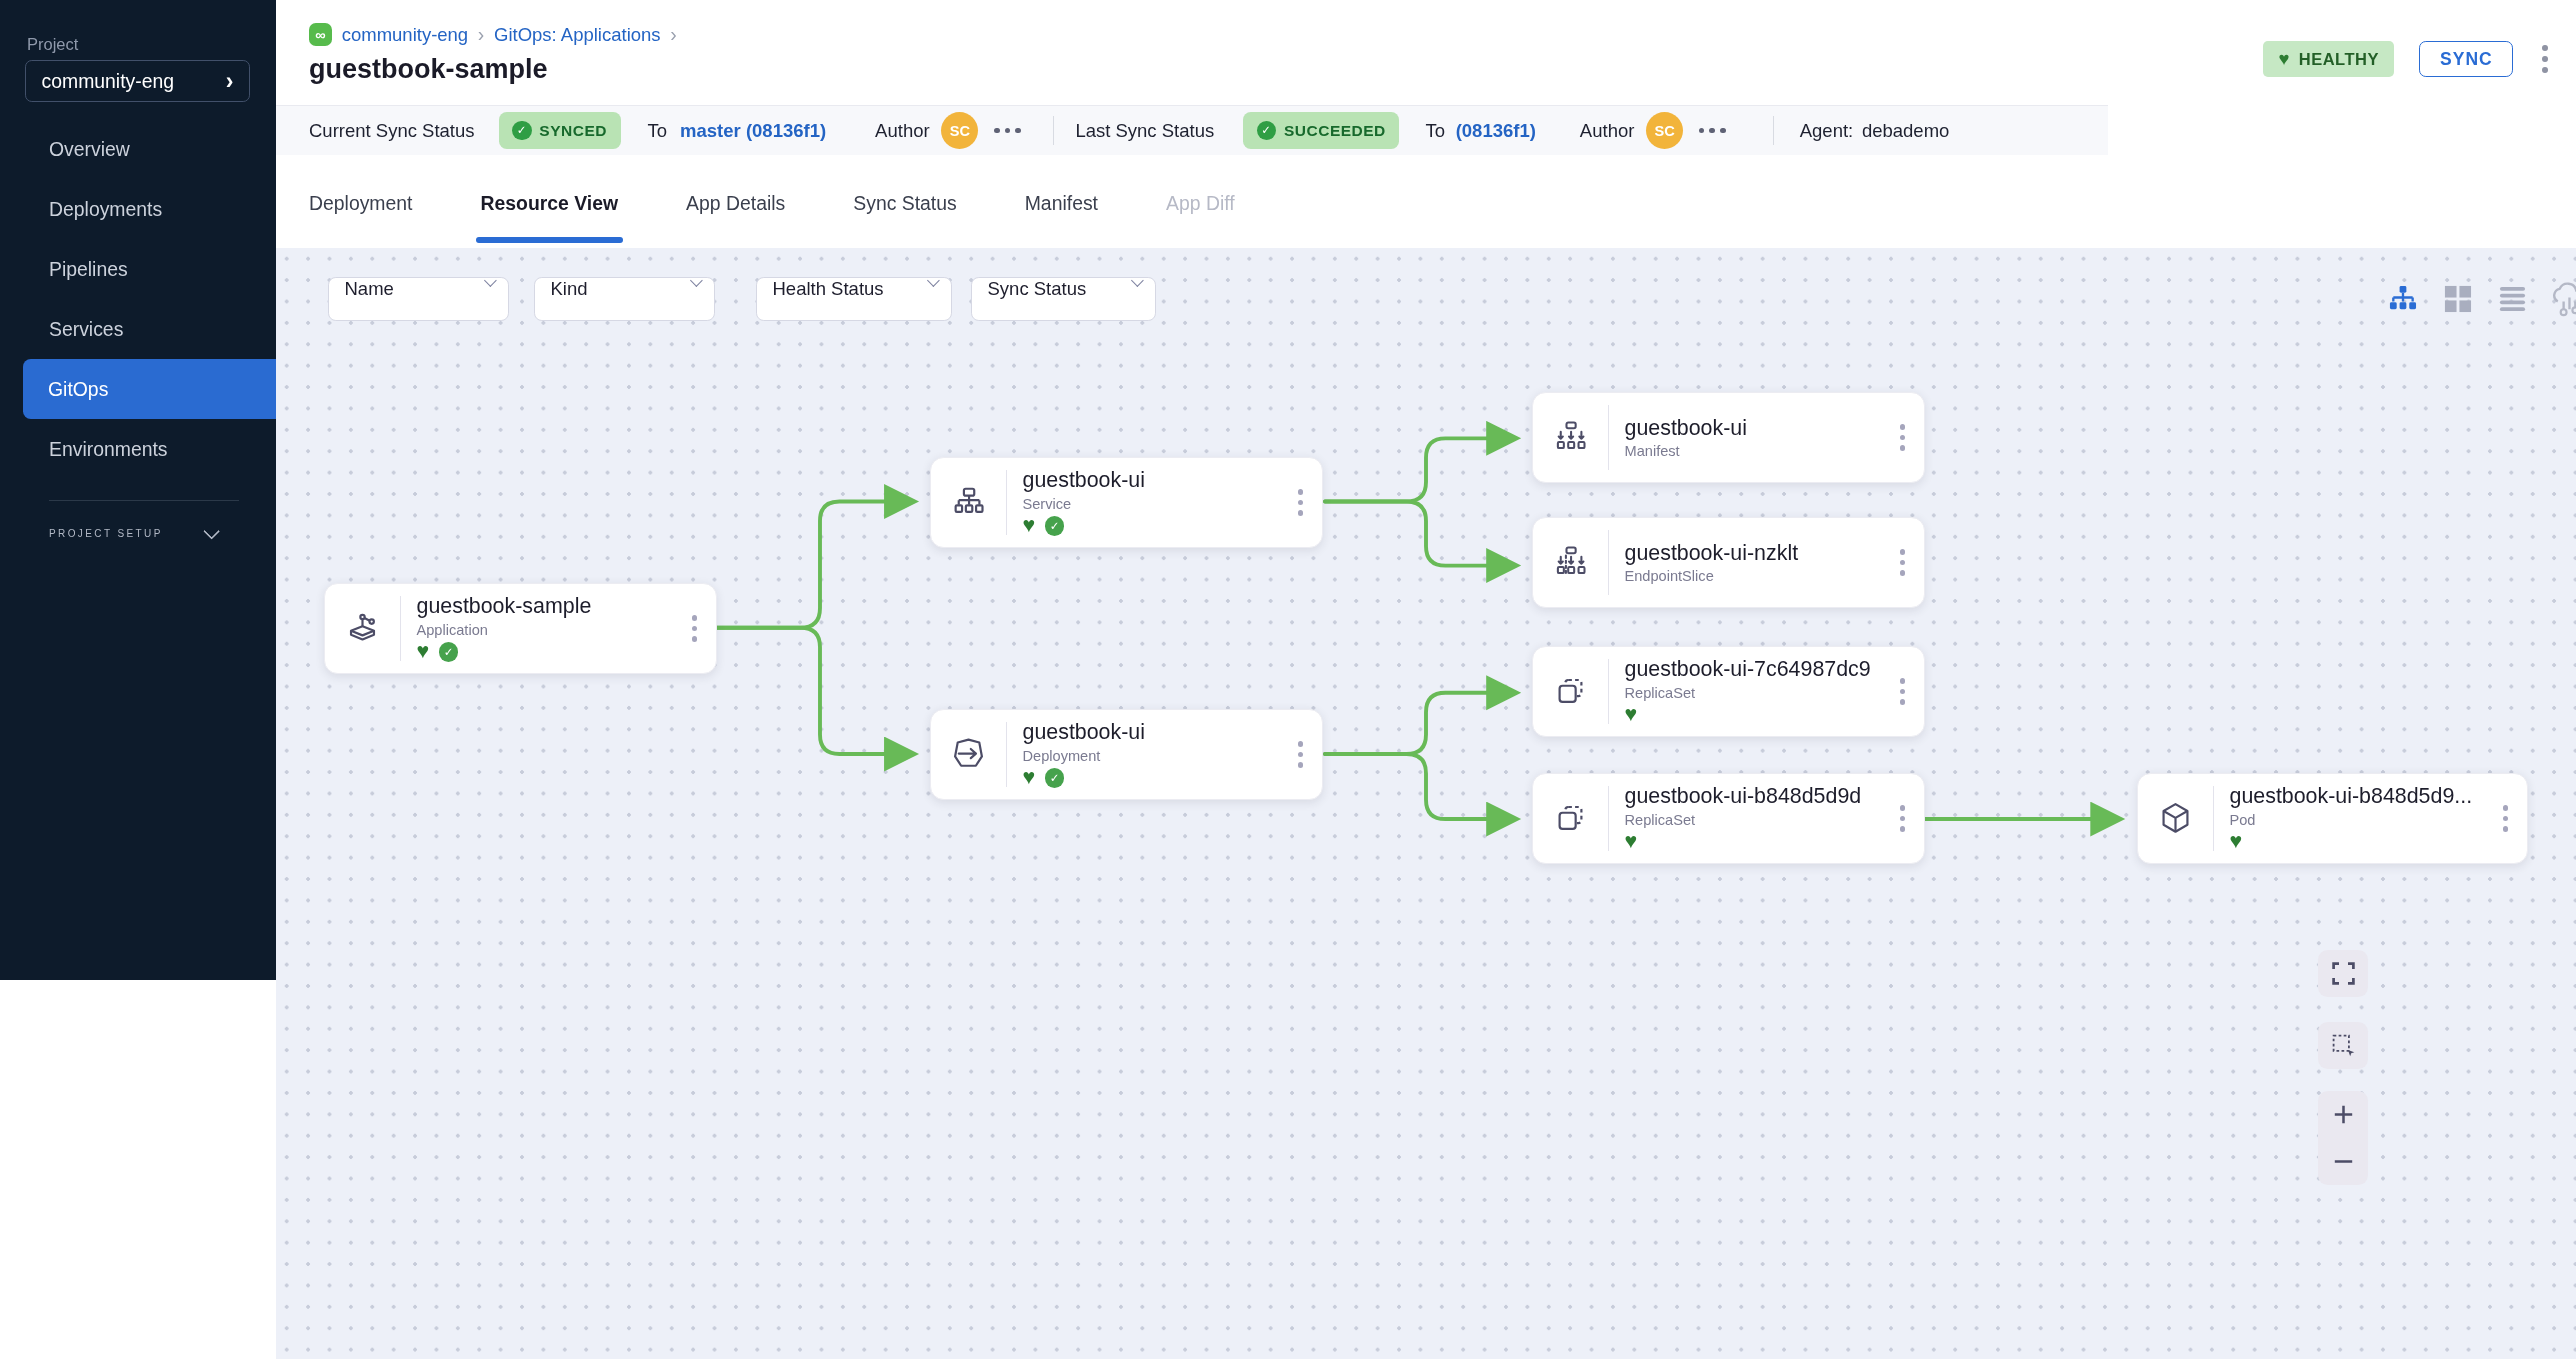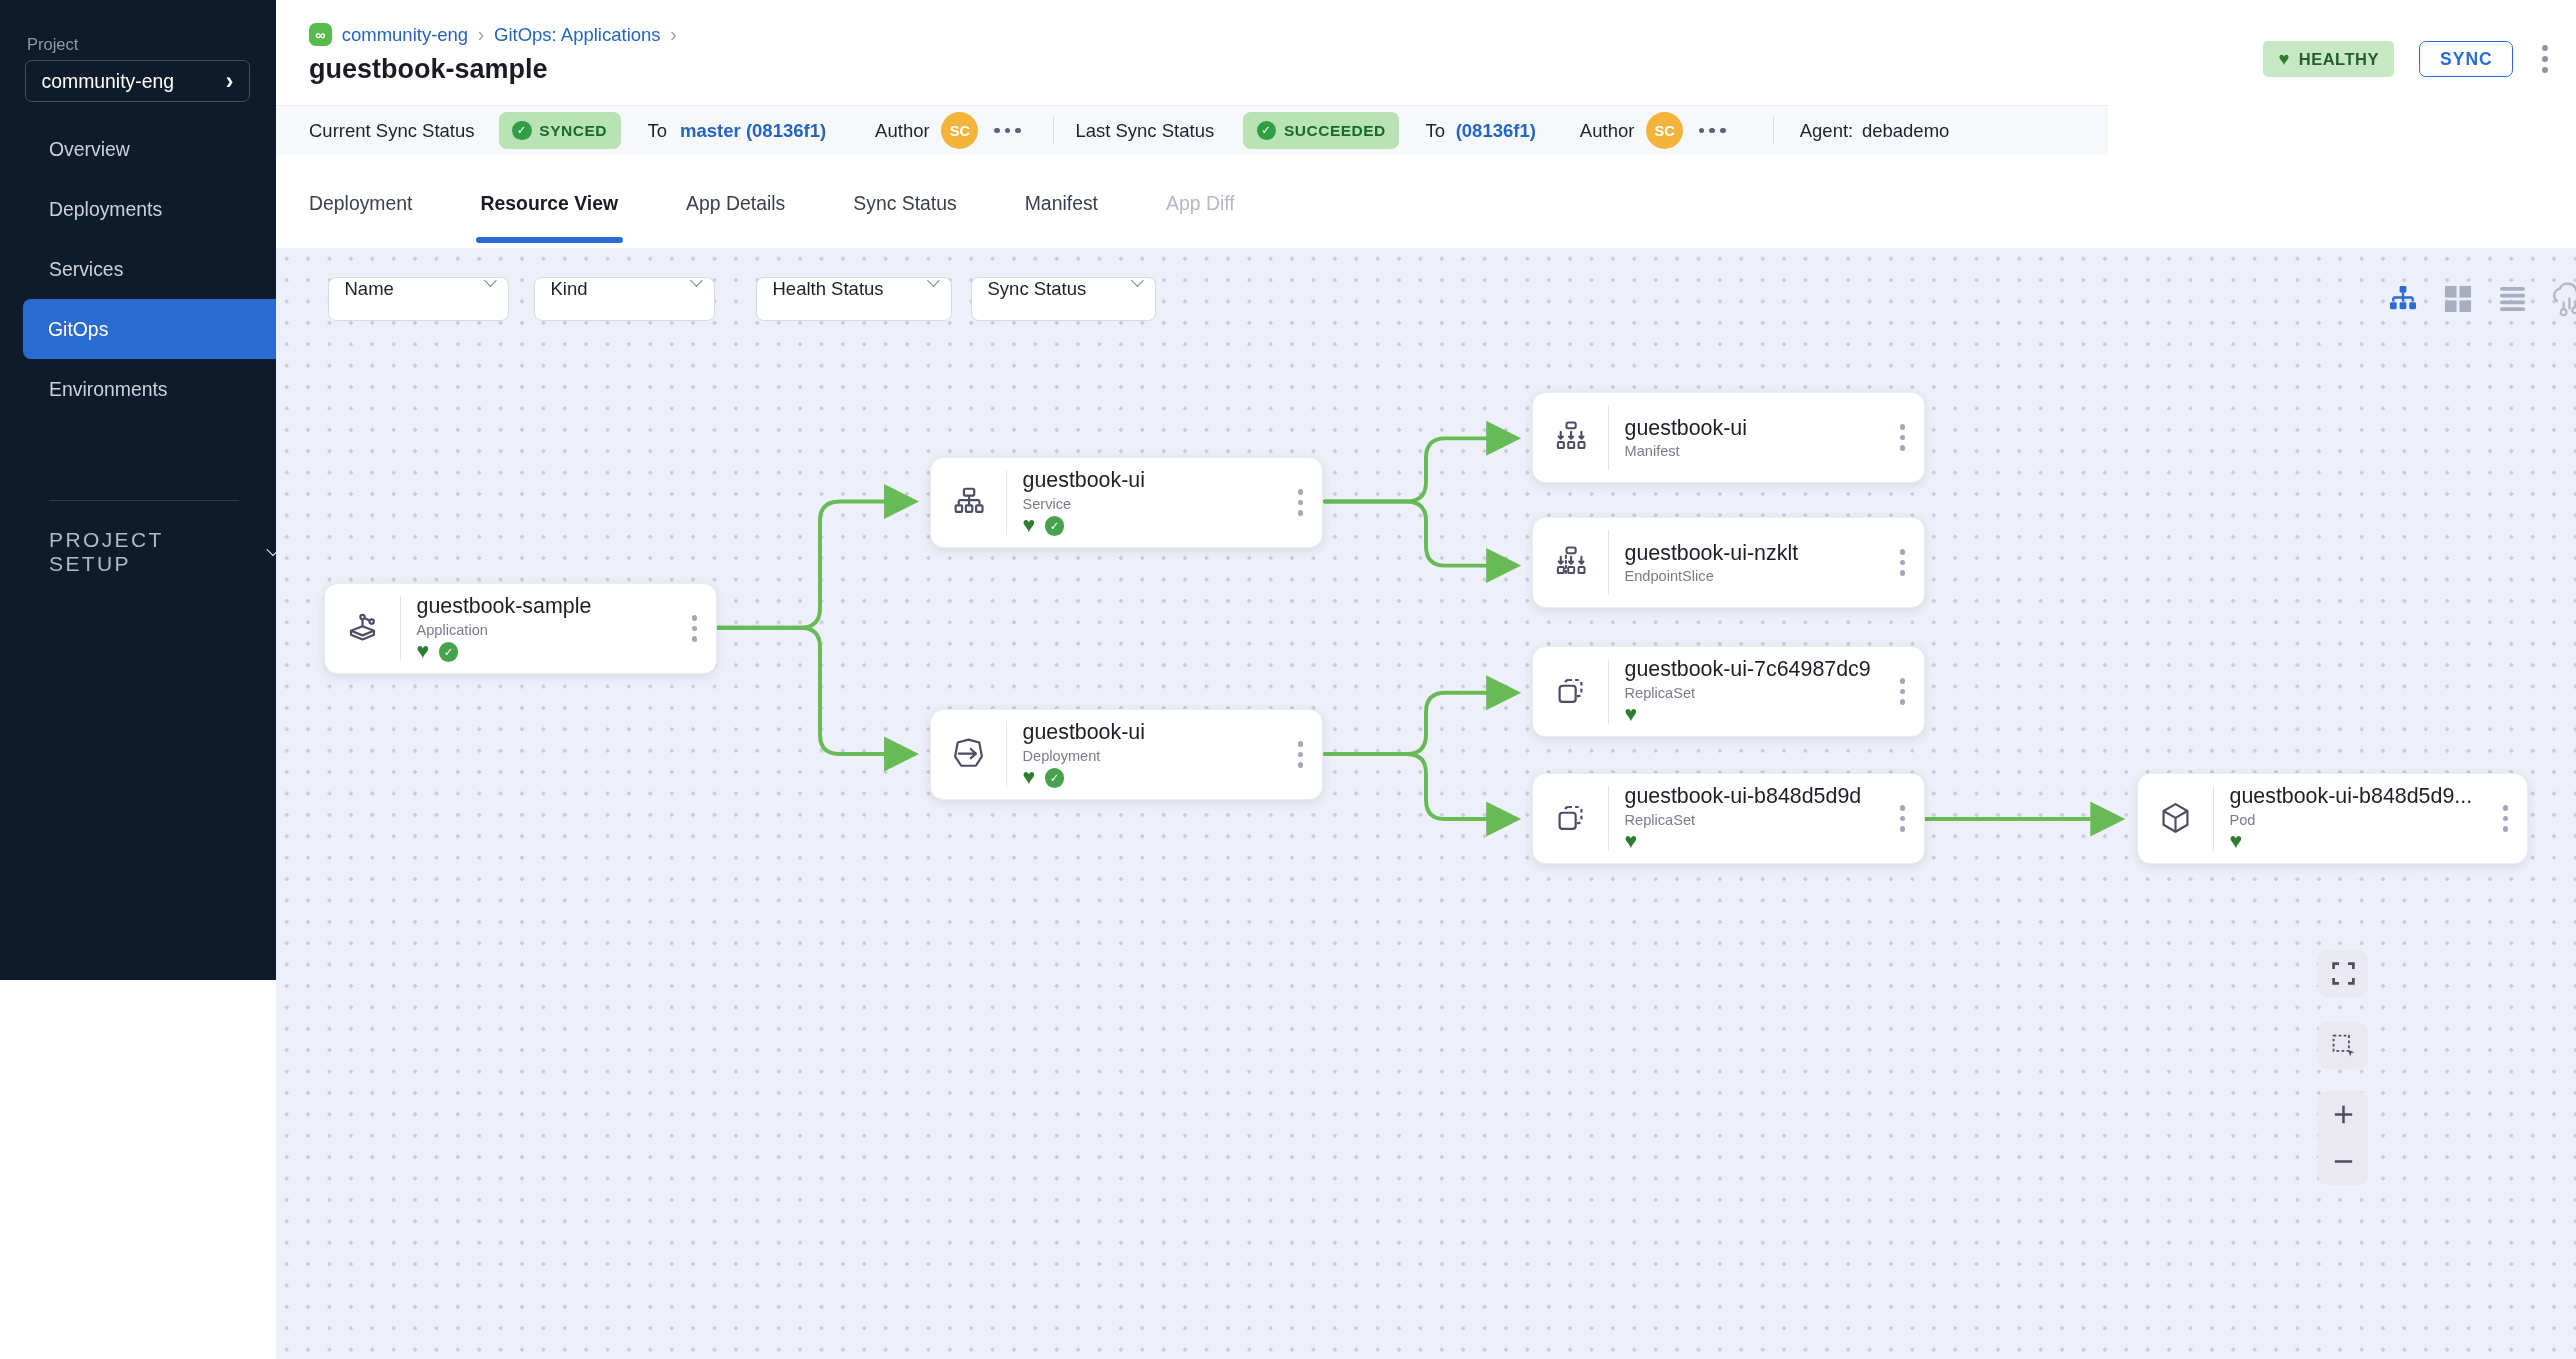--- a/index.html
+++ b/index.html
@@ -9,21 +9,21 @@
 
   
   .sidebar { position:absolute; left:0; top:0; width:276px; height:980px; background:#0d1b2b; overflow:hidden; }
   .project-label { position:absolute; left:27px; top:35px; font-size:16.5px; color:#8f99ab; }
   .project-selector { position:absolute; left:25px; top:60px; width:225px; height:42px; border:1px solid #41506a; border-radius:6.8px; display:flex; align-items:center; justify-content:space-between; padding:0 15.5px; color:#fff; font-size:19.4px; cursor:pointer; }
   .project-selector .chev-r { color:#fff; font-size:23px; line-height:1; font-weight:bold; }
   .side-nav { position:absolute; left:0; top:119px; width:276px; }
   .nav-item { height:60px; display:flex; align-items:center; padding-left:49px; color:#ccd2dc; font-size:19.4px; cursor:pointer; }
   .nav-item.active { margin-left:23px; padding-left:25px; background:#2a6bd1; border-radius:7.8px 0 0 7.8px; color:#fff; }
   .nav-divider { position:absolute; left:49px; top:500px; width:190px; height:1px; background:#2b3949; }
-  .project-setup { position:absolute; left:49px; top:528px; display:flex; align-items:center; gap:40px; color:#b2b9c6; font-size:21px; letter-spacing:2.4px; cursor:pointer; }
+  .project-setup { position:absolute; left:49px; top:528px; display:flex; align-items:center; gap:40px; color:#b2b9c6; font-size:10px; letter-spacing:2.4px; cursor:pointer; }
   .chev-down { width:11.7px; height:11.7px; border-right:2.9px solid #b2b9c6; border-bottom:2.9px solid #b2b9c6; transform:rotate(45deg) translateY(-3.9px); border-radius:1px; }
   .sidebar-footer { position:absolute; left:0; top:1049px; width:276px; height:311px; background:#15282f; clip-path:polygon(0 33px, 74px 0, 100% 0, 100% 100%, 0 100%); }
   .watermark { position:absolute; left:0; top:0; width:276px; height:311px; }
   .brand { position:absolute; left:27px; bottom:17.5px; }
   .brand-top { font-size:16.5px; letter-spacing:1.5px; color:#e8ebee; }
   .brand-bottom { font-size:28px; font-weight:bold; color:#f2f4f6; margin-top:1.9px; }
 
   
   .content { position:absolute; left:276px; top:0; width:2300px; height:1360px; }
 
@@ -90,20 +90,21 @@
 
   <aside class="sidebar">
     <div class="project-label">Project</div>
     <div class="project-selector">
       <span>community-eng</span>
       <span class="chev-r">›</span>
     </div>
     <nav class="side-nav">
       <div class="nav-item">Overview</div>
       <div class="nav-item">Deployments</div>
+      <div class="nav-item">Pipelines</div>
       <div class="nav-item">Services</div>
       <div class="nav-item active">GitOps</div>
       <div class="nav-item">Environments</div>
     </nav>
     <div class="nav-divider"></div>
     <div class="project-setup">
       <span>PROJECT SETUP</span>
       <span class="chev-down"></span>
     </div>
     <div class="sidebar-footer">

